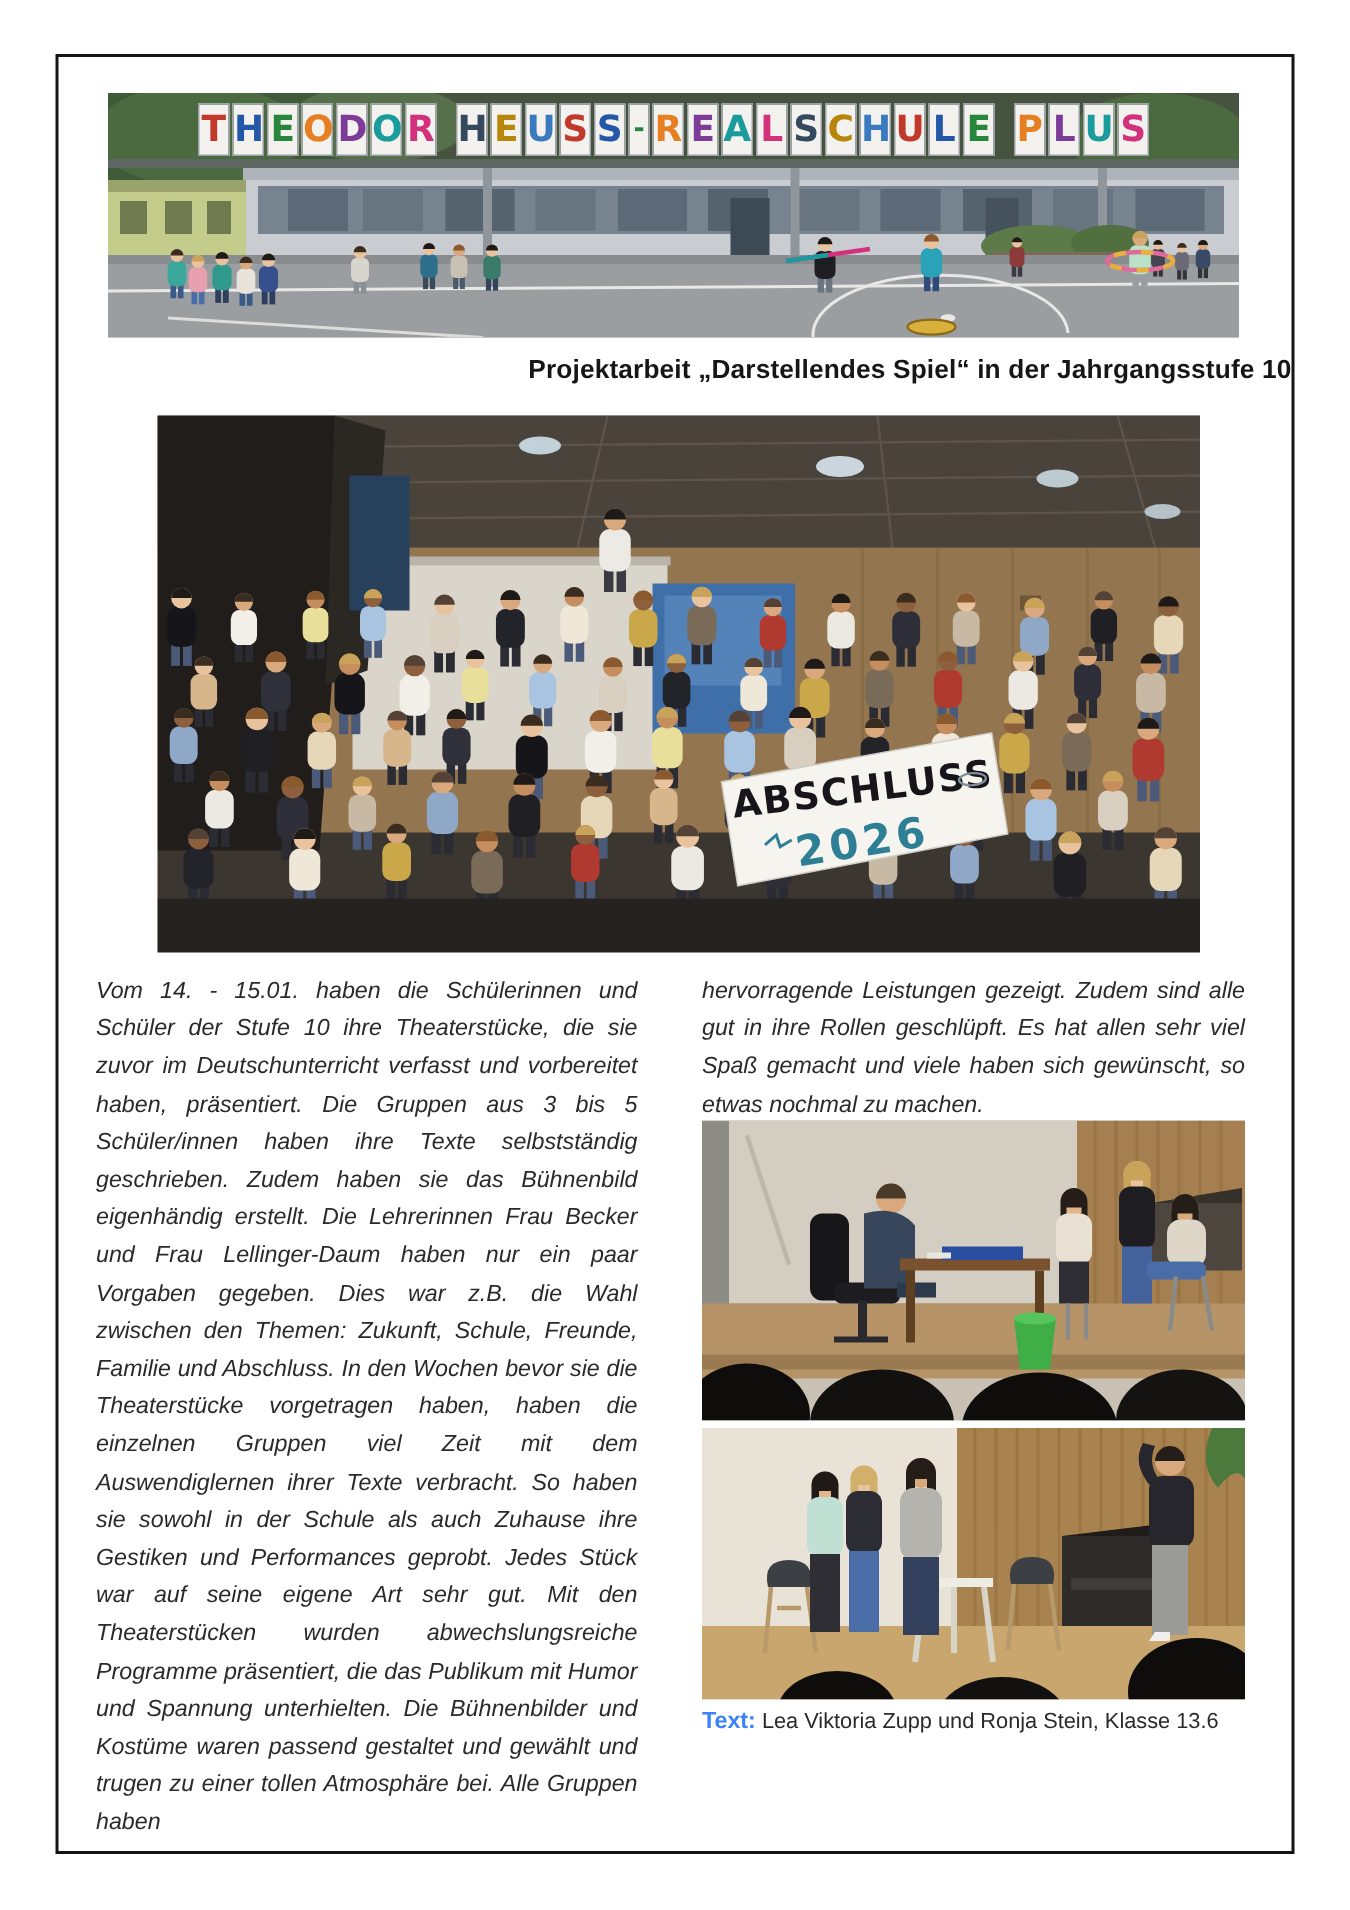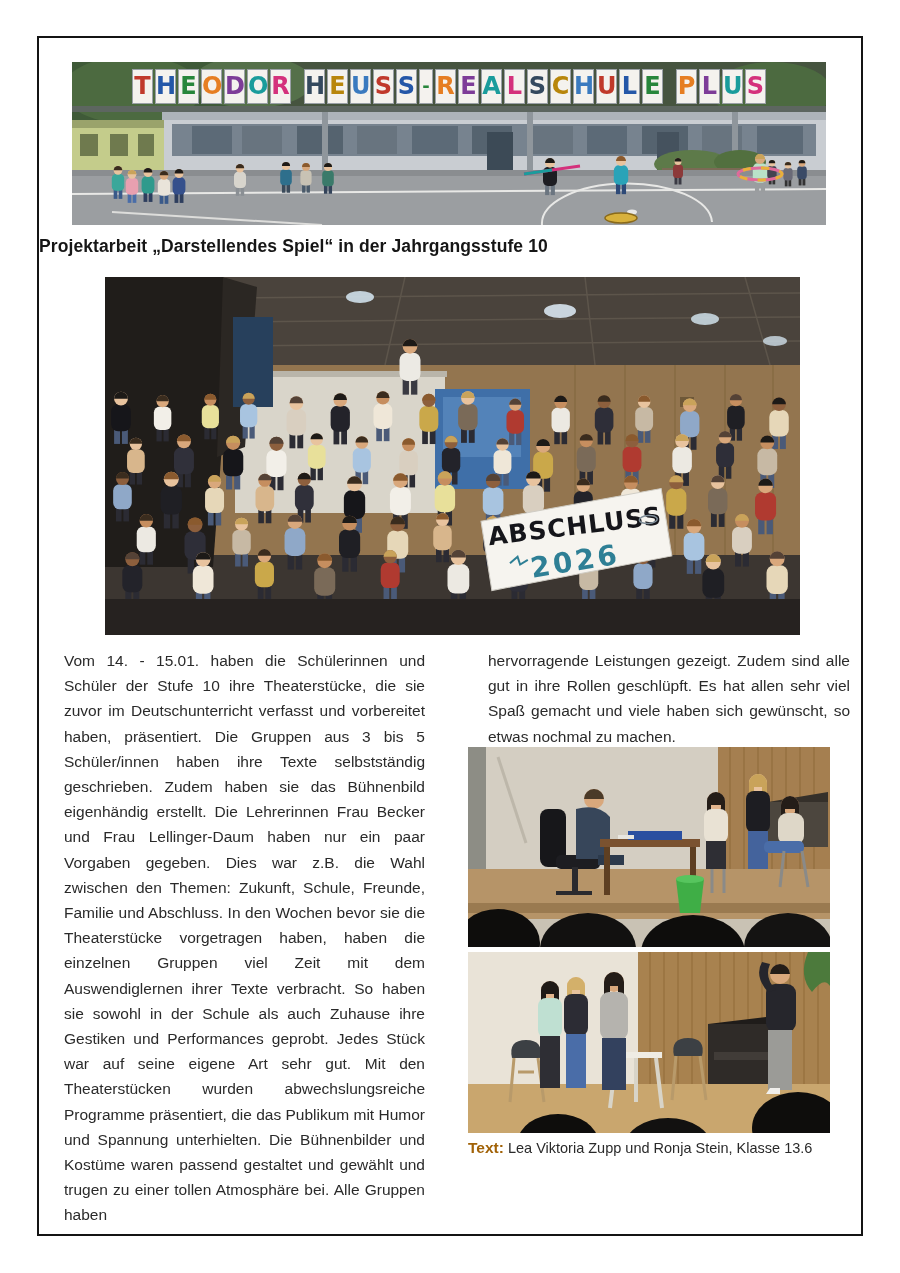--- a/index.html
+++ b/index.html
@@ -27,33 +27,34 @@
   .school-banner .tile{
     display:inline-block;width:19px;height:33px;background:#f4f2ee;
     border:1px solid #9aa0a6;font-weight:bold;font-size:24px;line-height:32px;
     text-align:center;font-family:"DejaVu Sans",sans-serif;
   }
   .school-banner .gap{display:inline-block;width:9px;height:33px;}
   .school-banner .dash{width:12px;font-size:18px;}
   
   .doc-title{
     position:absolute;left:39px;top:236px;width:822px;margin:0;
-    text-align:left;font-size:17.5px;font-weight:bold;color:#161616;
+    text-align:right;font-size:17.5px;font-weight:bold;color:#161616;
     letter-spacing:0.1px;
   }
   .col{position:absolute;top:648px;}
   .col p.body-text{
     margin:0;font-size:15.5px;line-height:25.2px;text-align:justify;
     color:#2a2a2a;
+    font-style:italic;
   }
   .col-left{left:64px;width:361px;}
-  .col-right{left:468px;width:362px;margin-left:20px;}
+  .col-right{left:468px;width:362px;}
   .credits{position:absolute;left:468px;top:1138px;width:380px;}
   .credit-line{margin:0 0 9px 0;font-size:14.5px;color:#2a2a2a;line-height:19px;}
-  .credit-line b{font-size:15.5px;color:#a16207;}
+  .credit-line b{font-size:15.5px;color:#3b82f6;}
 </style>
 </head>
 <body>
 
 <div class="page-frame"></div>
 
 <figure class="header-photo">
   <svg width="754" height="163" viewBox="0 0 754 163">
 
     <rect x="0" y="0" width="754" height="52" fill="#46543f"></rect>

